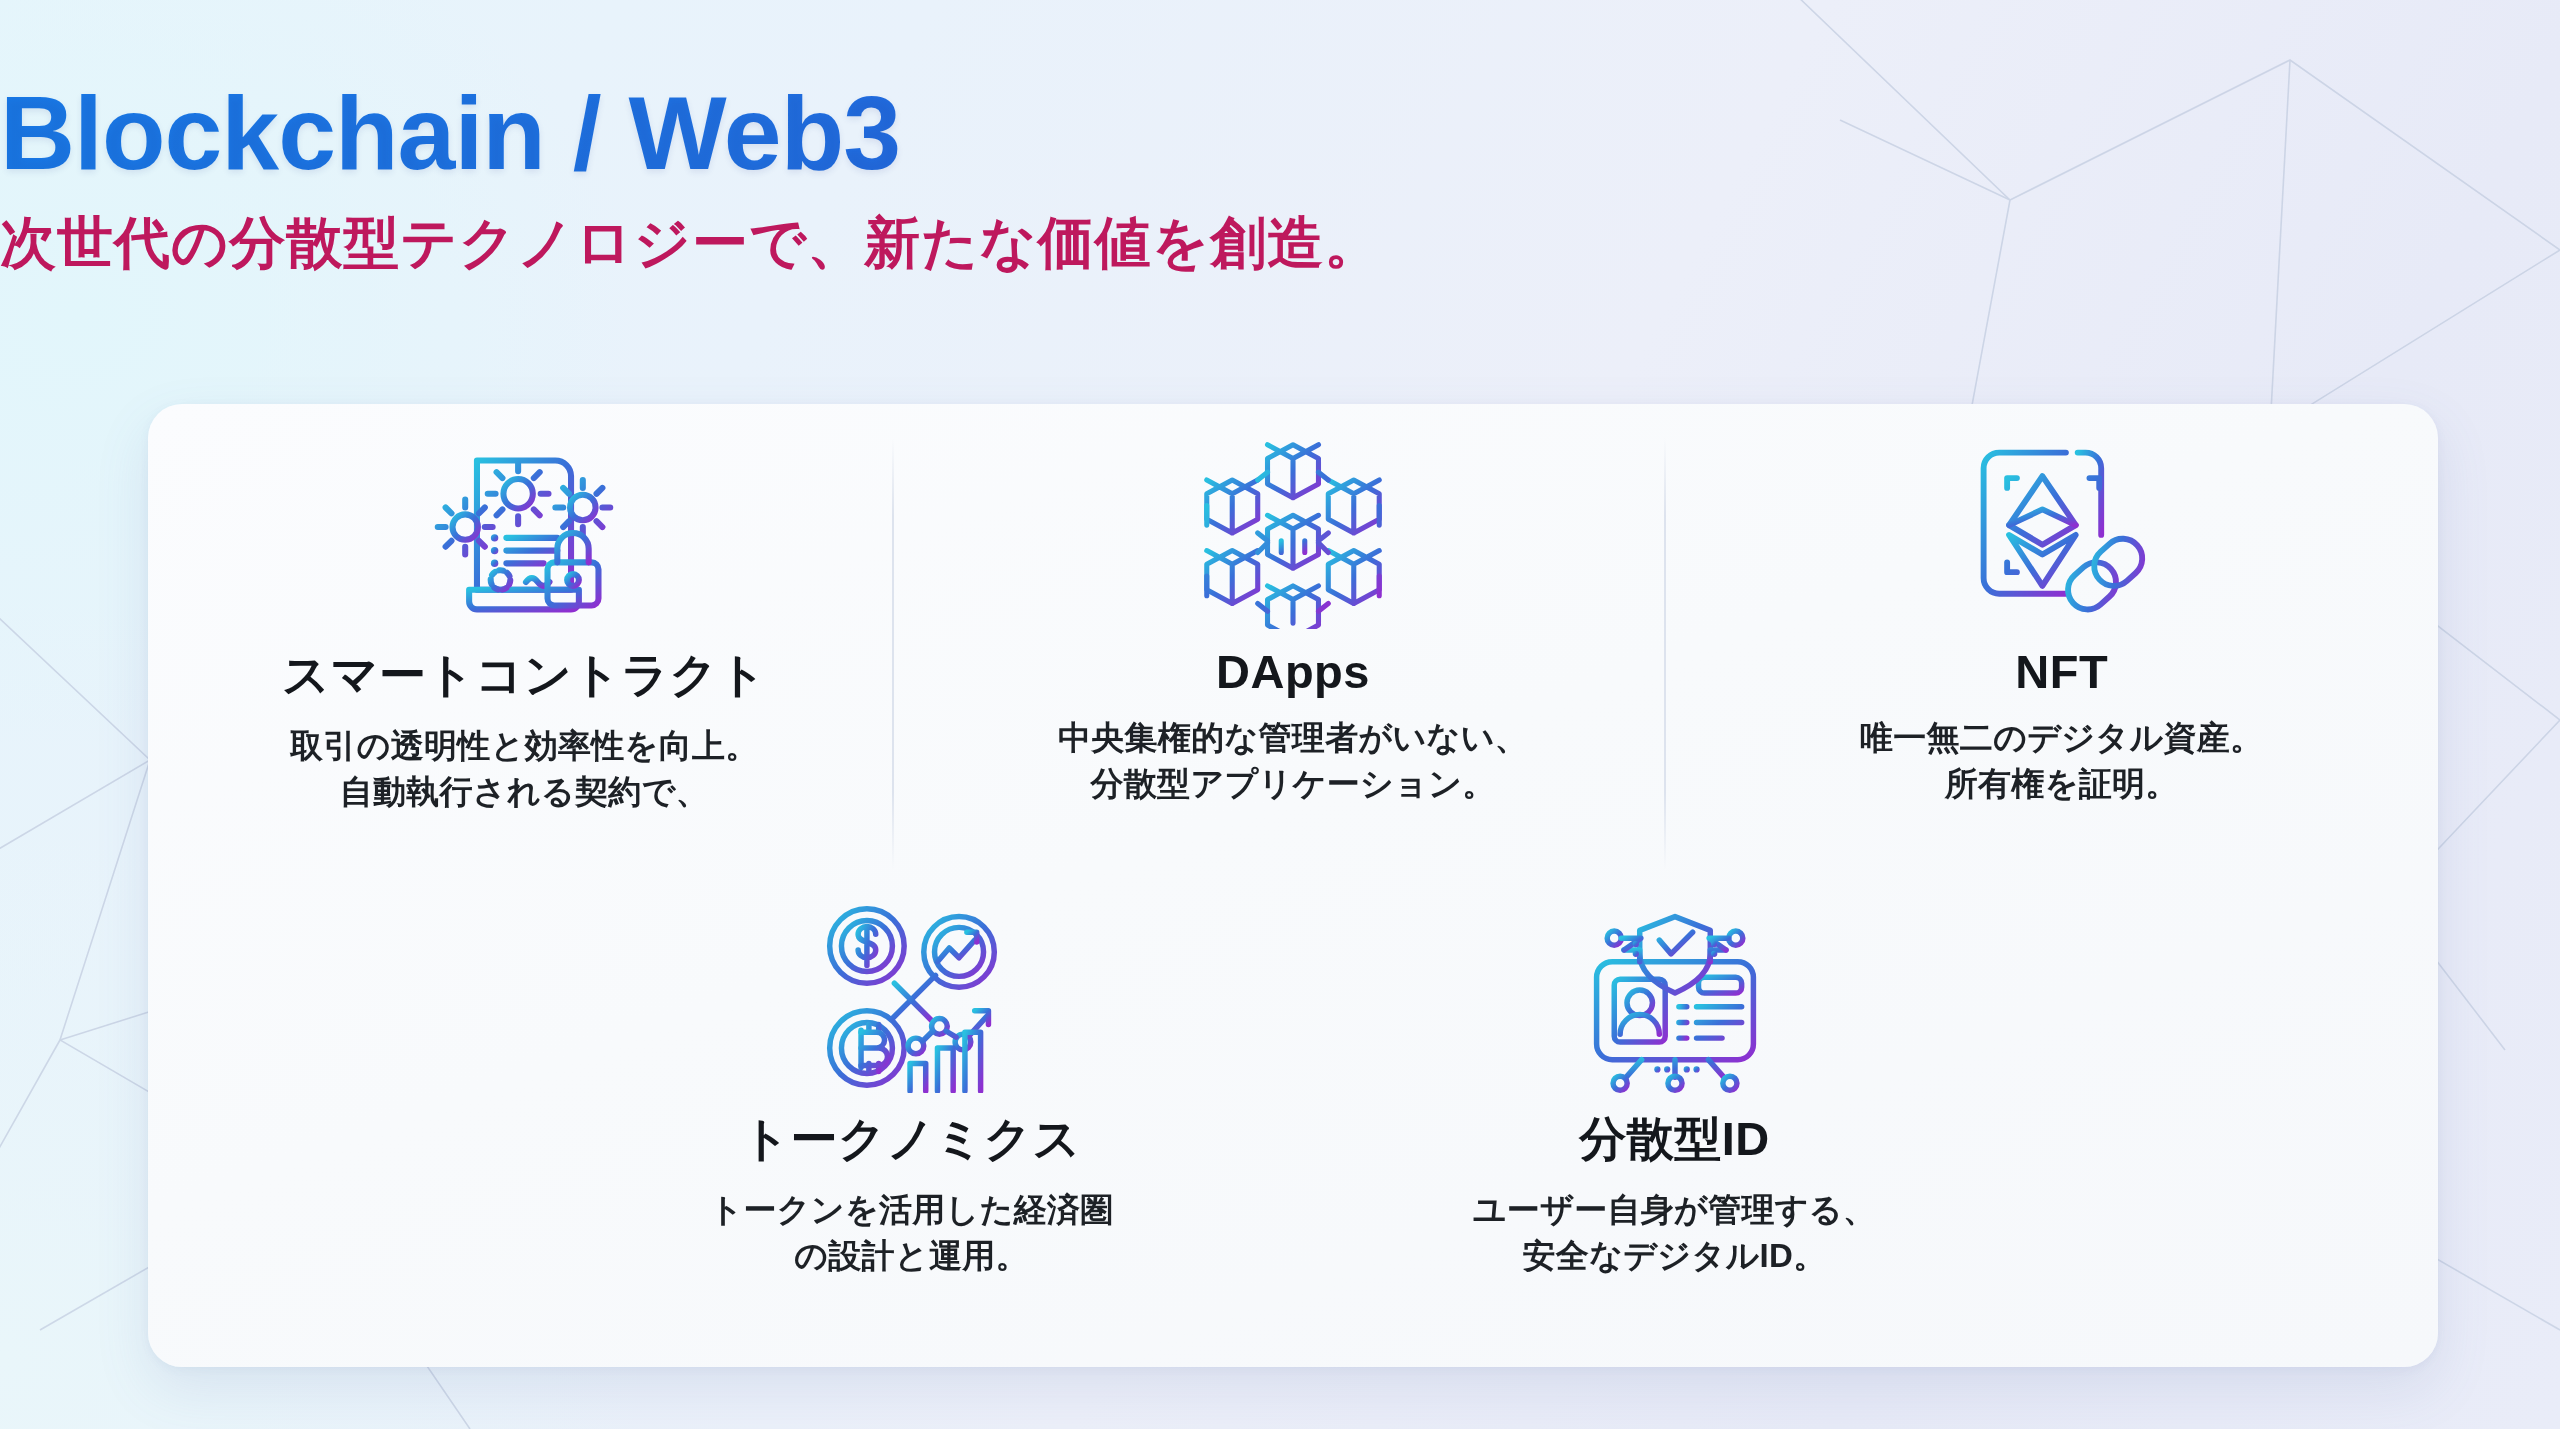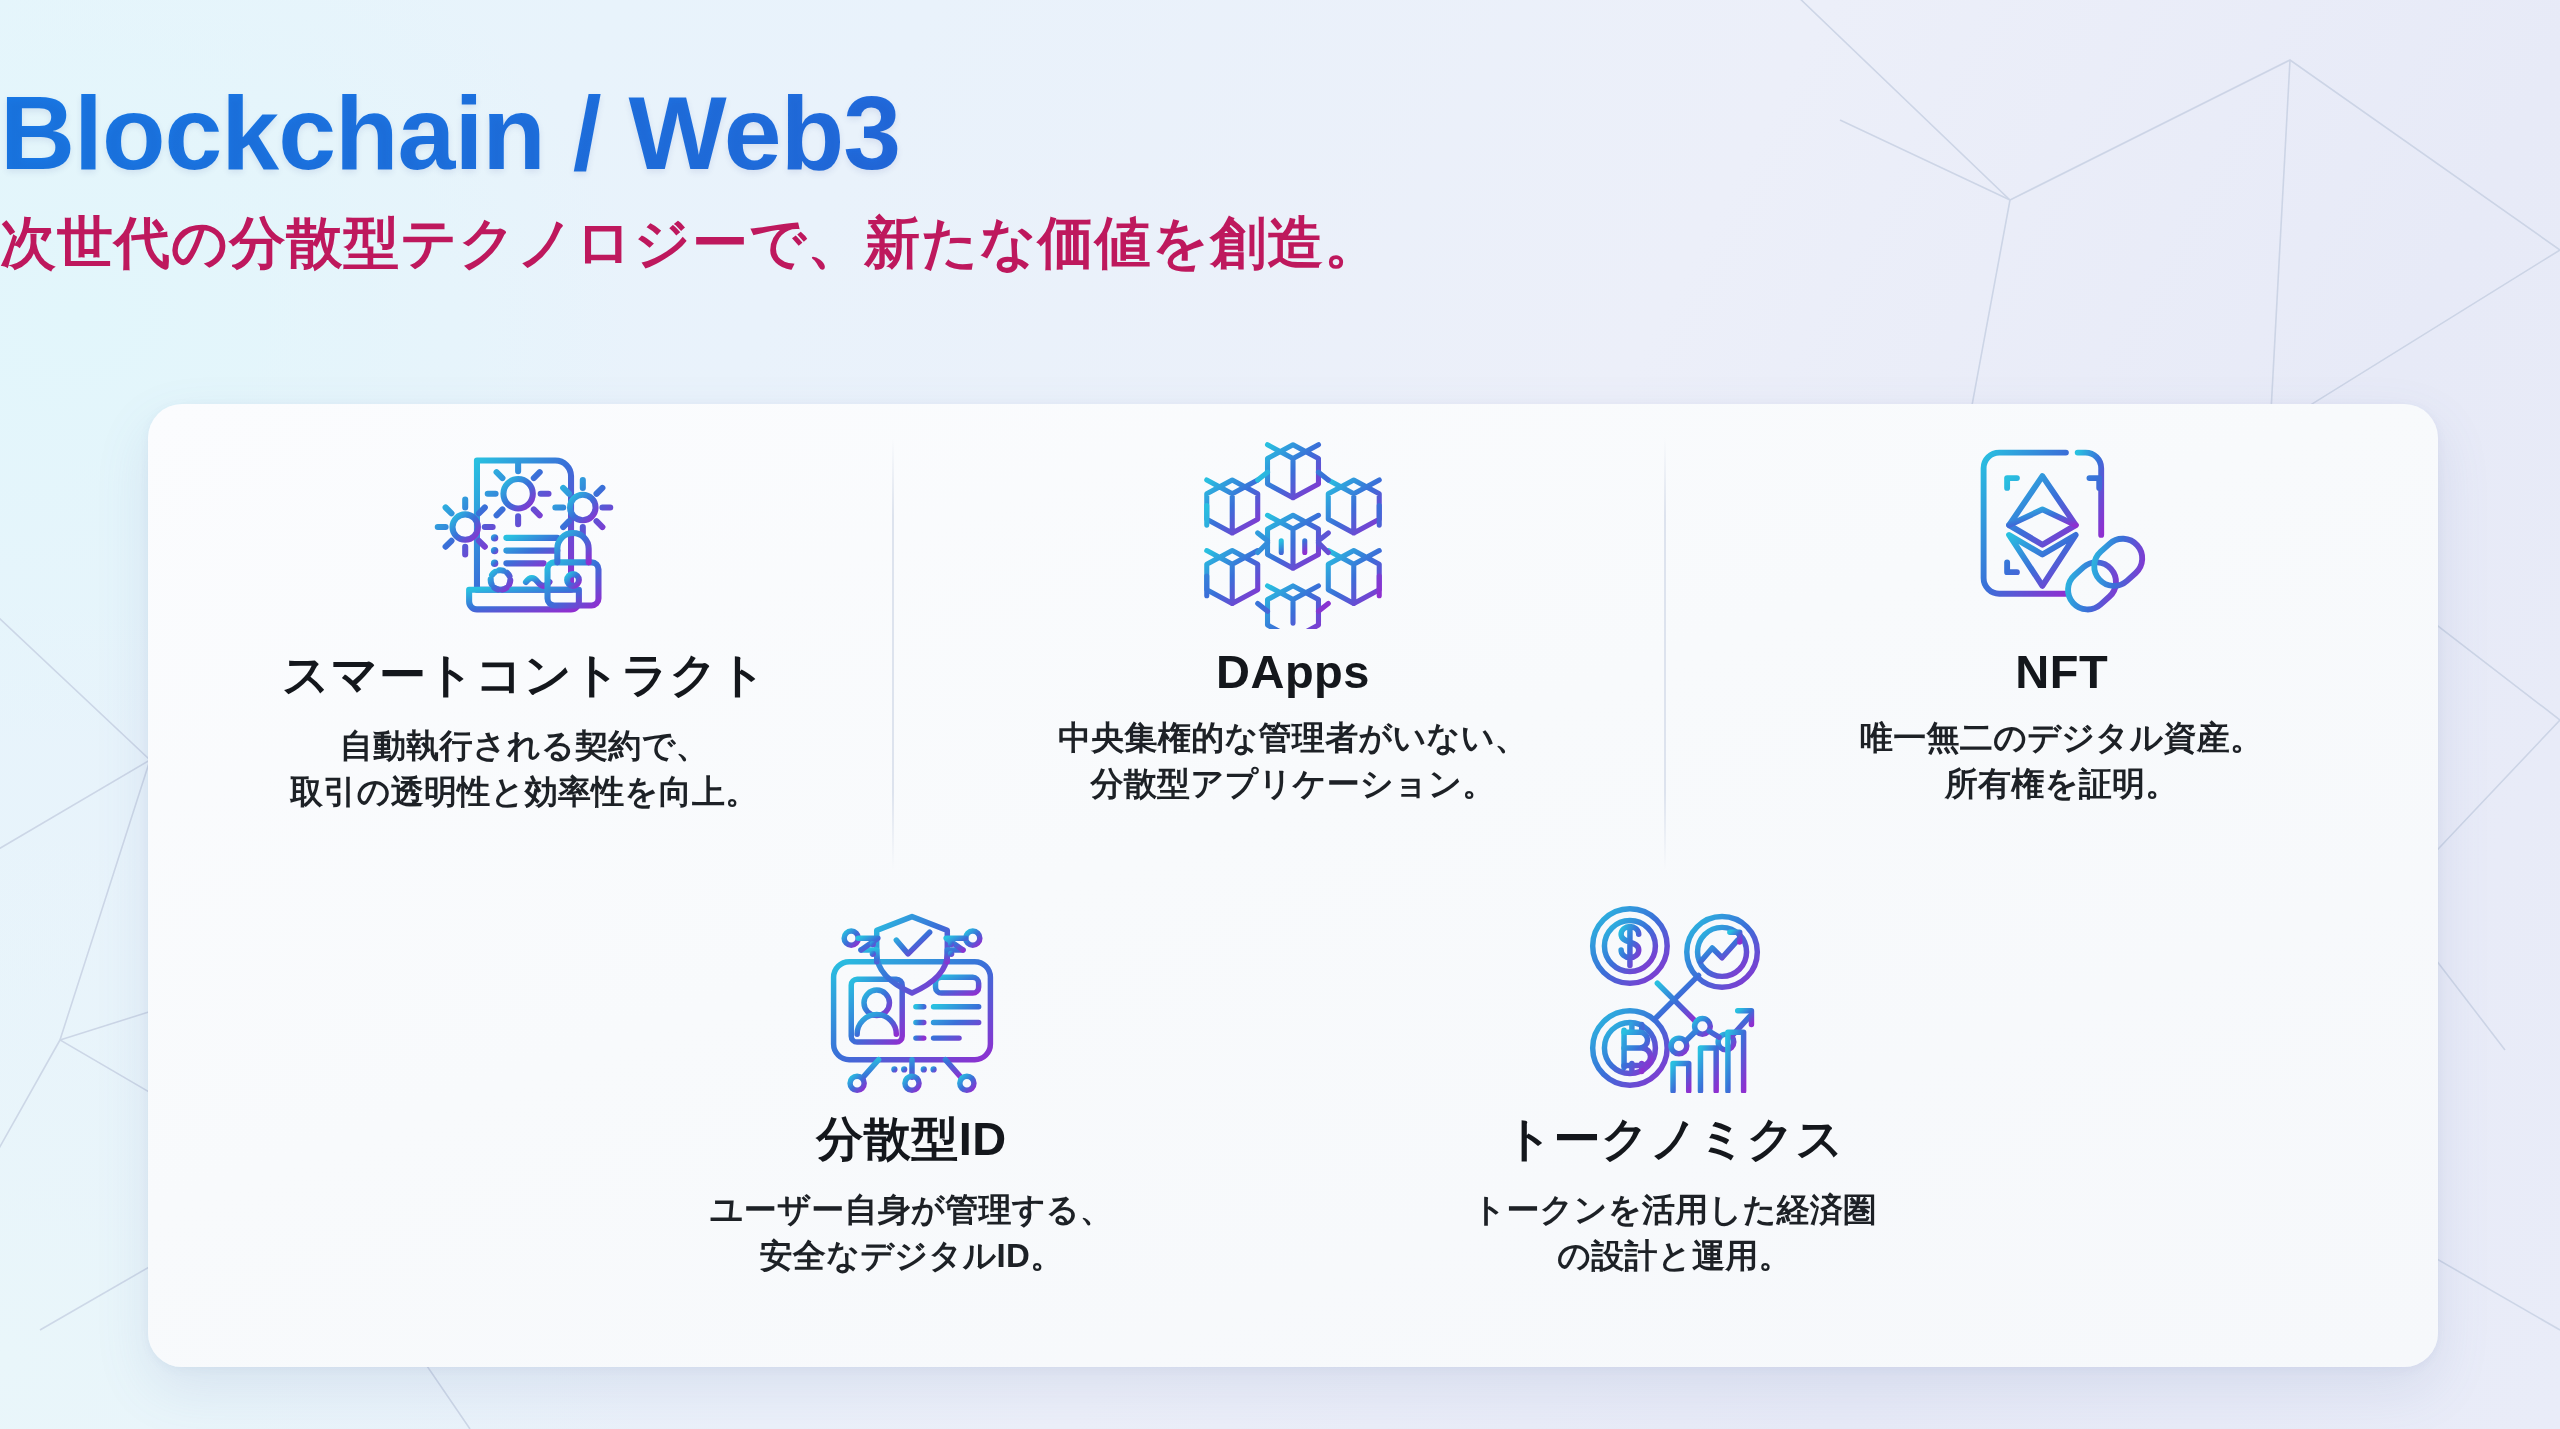--- a/index.html
+++ b/index.html
@@ -151,22 +151,22 @@
             <path d="M51 76 q3-4 6 0 t6 0"></path>
             <rect x="62" y="66" width="26" height="22" rx="3.5"></rect>
             <path d="M67 66 v-7 a8 8 0 0 1 16 0 v7"></path>
             <circle cx="75" cy="75" r="3"></circle>
             <path d="M75 78 v5"></path>
           </g>
         </svg>
       </div>
       <div class="card-title">スマートコントラクト</div>
       <div class="card-desc">
+        <div>取引の透明性と効率性を向上。</div>
         <div>自動執行される契約で、</div>
-        <div>取引の透明性と効率性を向上。</div>
       </div>
     </div>
 
     <div class="cell">
       <div class="icon-wrap">
         <svg width="196" height="196" viewBox="0 0 100 100">
           <defs>
             <linearGradient id="g2" x1="0" y1="0" x2="1" y2="1">
               <stop offset="0" stop-color="#29c0e0"></stop>
                 <stop offset=".5" stop-color="#3a6fd8"></stop>
@@ -221,20 +221,64 @@
       </div>
       <div class="card-title">NFT</div>
       <div class="card-desc">
         <div>唯一無二のデジタル資産。</div>
         <div>所有権を証明。</div>
       </div>
     </div>
   </div>
 
   <div class="row" id="row-bottom">
+
+    <div class="cell">
+      <div class="icon-wrap">
+        <svg width="196" height="196" viewBox="0 0 100 100">
+          <defs>
+            <linearGradient id="g5" x1="0" y1="0" x2="1" y2="1">
+              <stop offset="0" stop-color="#29c0e0"></stop>
+                <stop offset=".5" stop-color="#3a6fd8"></stop>
+                <stop offset="1" stop-color="#8f2fd0"></stop>
+            </linearGradient>
+          </defs>
+          <g fill="none" stroke="url(#g5)" stroke-width="2.8" stroke-linecap="round" stroke-linejoin="round">
+            <circle cx="27" cy="25" r="19"></circle>
+            <circle cx="27" cy="25" r="13"></circle>
+            <path d="M27 15 v20 M31.5 19 a4.5 4 0 0 0 -9 0 c0 5 9 3 9 8 a4.5 4 0 0 1 -9 0"></path>
+            <circle cx="74" cy="28" r="18"></circle>
+            <circle cx="74" cy="28" r="12.5"></circle>
+            <path d="M63 33 l6-7 5 5 8-9"></path>
+            <path d="M78 18 h5 v5"></path>
+            <circle cx="27" cy="77" r="19"></circle>
+            <circle cx="27" cy="77" r="13"></circle>
+            <path d="M24 68 v19 M28 65 v4 M33 65 v4 M28 85 v4 M33 85 v4"></path>
+            <path d="M24 69 h8 a4 4 0 0 1 0 8 h-8 M24 77 h9 a4.5 4.5 0 0 1 0 9 h-9"></path>
+            <path d="M46 26 h10"></path>
+            <path d="M27 44 v14"></path>
+            <path d="M40 62 L62 40"></path>
+            <path d="M41 44 L60 63"></path>
+            <circle cx="52" cy="76" r="4"></circle>
+            <circle cx="64" cy="66" r="4"></circle>
+            <circle cx="76" cy="74" r="4"></circle>
+            <path d="M55.5 73.5 L60.5 68.5 M67.5 68.5 L72.5 71.5 M79 71 L88 61"></path>
+            <path d="M82 58 h7 v7"></path>
+            <path d="M49 99 v-14 h8 v14"></path>
+            <path d="M63 99 v-22 h8 v22"></path>
+            <path d="M77 99 v-30 h8 v30"></path>
+          </g>
+        </svg>
+      </div>
+      <div class="card-title">トークノミクス</div>
+      <div class="card-desc">
+        <div>トークンを活用した経済圏</div>
+        <div>の設計と運用。</div>
+      </div>
+    </div>
 
     <div class="cell">
       <div class="icon-wrap">
         <svg width="196" height="196" viewBox="0 0 100 100">
           <defs>
             <linearGradient id="g4" x1="0" y1="0" x2="1" y2="1">
               <stop offset="0" stop-color="#29c0e0"></stop>
                 <stop offset=".5" stop-color="#3a6fd8"></stop>
                 <stop offset="1" stop-color="#8f2fd0"></stop>
             </linearGradient>
@@ -268,58 +312,14 @@
             <circle cx="61" cy="88" r="1.6" fill="url(#g4)" stroke="none"></circle>
           </g>
         </svg>
       </div>
       <div class="card-title">分散型ID</div>
       <div class="card-desc">
         <div>ユーザー自身が管理する、</div>
         <div>安全なデジタルID。</div>
       </div>
     </div>
-
-    <div class="cell">
-      <div class="icon-wrap">
-        <svg width="196" height="196" viewBox="0 0 100 100">
-          <defs>
-            <linearGradient id="g5" x1="0" y1="0" x2="1" y2="1">
-              <stop offset="0" stop-color="#29c0e0"></stop>
-                <stop offset=".5" stop-color="#3a6fd8"></stop>
-                <stop offset="1" stop-color="#8f2fd0"></stop>
-            </linearGradient>
-          </defs>
-          <g fill="none" stroke="url(#g5)" stroke-width="2.8" stroke-linecap="round" stroke-linejoin="round">
-            <circle cx="27" cy="25" r="19"></circle>
-            <circle cx="27" cy="25" r="13"></circle>
-            <path d="M27 15 v20 M31.5 19 a4.5 4 0 0 0 -9 0 c0 5 9 3 9 8 a4.5 4 0 0 1 -9 0"></path>
-            <circle cx="74" cy="28" r="18"></circle>
-            <circle cx="74" cy="28" r="12.5"></circle>
-            <path d="M63 33 l6-7 5 5 8-9"></path>
-            <path d="M78 18 h5 v5"></path>
-            <circle cx="27" cy="77" r="19"></circle>
-            <circle cx="27" cy="77" r="13"></circle>
-            <path d="M24 68 v19 M28 65 v4 M33 65 v4 M28 85 v4 M33 85 v4"></path>
-            <path d="M24 69 h8 a4 4 0 0 1 0 8 h-8 M24 77 h9 a4.5 4.5 0 0 1 0 9 h-9"></path>
-            <path d="M46 26 h10"></path>
-            <path d="M27 44 v14"></path>
-            <path d="M40 62 L62 40"></path>
-            <path d="M41 44 L60 63"></path>
-            <circle cx="52" cy="76" r="4"></circle>
-            <circle cx="64" cy="66" r="4"></circle>
-            <circle cx="76" cy="74" r="4"></circle>
-            <path d="M55.5 73.5 L60.5 68.5 M67.5 68.5 L72.5 71.5 M79 71 L88 61"></path>
-            <path d="M82 58 h7 v7"></path>
-            <path d="M49 99 v-14 h8 v14"></path>
-            <path d="M63 99 v-22 h8 v22"></path>
-            <path d="M77 99 v-30 h8 v30"></path>
-          </g>
-        </svg>
-      </div>
-      <div class="card-title">トークノミクス</div>
-      <div class="card-desc">
-        <div>トークンを活用した経済圏</div>
-        <div>の設計と運用。</div>
-      </div>
-    </div>
   </div>
 </div>
 
 </body></html>

